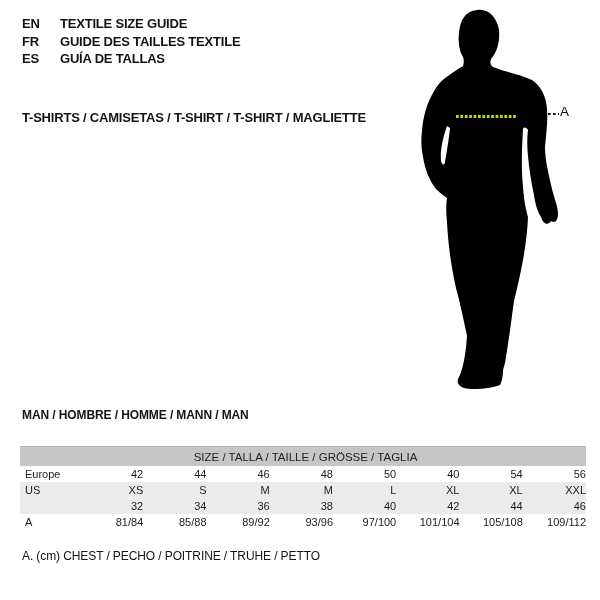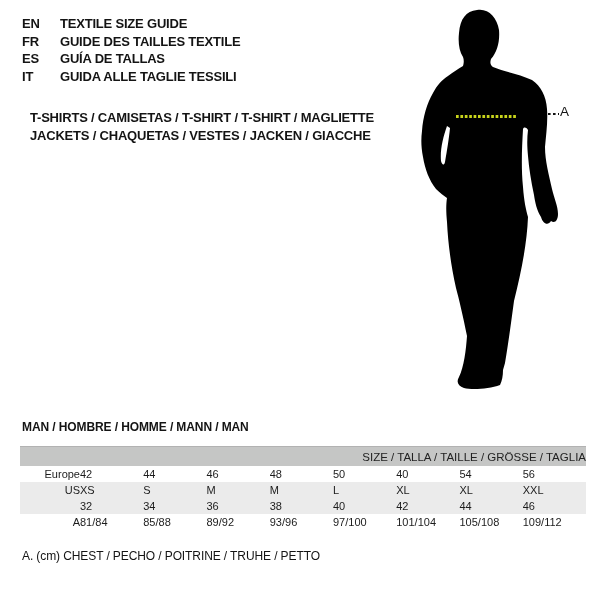--- a/index.html
+++ b/index.html
@@ -5,64 +5,59 @@
   html,body{margin:0;padding:0;}
   body{
     width:600px;height:600px;background:#ffffff;position:relative;
     font-family:"Liberation Sans",sans-serif;color:#141414;overflow:hidden;
   }
   
   .lang-list{position:absolute;left:22px;top:15px;}
   .lang-row{display:flex;font-weight:bold;font-size:13px;line-height:17.6px;letter-spacing:-0.2px;}
   .lang-code{width:38px;flex:0 0 38px;}
   
-  .categories{position:absolute;left:22px;top:109px;font-weight:bold;font-size:13px;line-height:18px;letter-spacing:-0.2px;margin-left:8px;}
+  .categories{position:absolute;left:22px;top:109px;font-weight:bold;font-size:13px;line-height:18px;letter-spacing:-0.2px;}
   
   .figure-svg{position:absolute;left:398px;top:0;width:185px;height:400px;}
   .measure-label{position:absolute;left:560px;top:104px;font-size:13.5px;font-weight:500;letter-spacing:0.2px;}
   
-  .section-title{position:absolute;left:22px;top:420px;font-weight:bold;font-size:12px;letter-spacing:-0.1px;}
+  .section-title{position:absolute;left:22px;top:408px;font-weight:bold;font-size:12px;letter-spacing:-0.1px;}
   
   .size-table{position:absolute;left:20px;top:446px;width:566px;border-collapse:collapse;table-layout:fixed;font-size:11px;color:#1c1c1c;}
   .size-table th{
-    background:#c5c6c5;font-weight:normal;text-align:right;
+    background:#c5c6c5;font-weight:normal;text-align:center;
     padding:3px 0 3px 5px;font-size:11.5px;height:13px;color:#222;
     border-top:1px solid #b2b2b2;
   }
-  .size-table td{padding:0;height:16px;text-align:left;font-weight:normal;}
-  .size-table td.lbl{text-align:right;padding-left:5px;}
+  .size-table td{padding:0;height:16px;text-align:right;font-weight:normal;}
+  .size-table td.lbl{text-align:left;padding-left:5px;}
   .size-table tr.shaded td{background:#ebebeb;}
   
   .footnote{position:absolute;left:22px;top:549px;font-weight:normal;font-size:12px;letter-spacing:-0.1px;}
 </style>
 </head>
 <body>
 
 <div class="lang-list">
   <div class="lang-row">
     <span class="lang-code">EN</span>
     <span>TEXTILE SIZE GUIDE</span>
   </div>
   <div class="lang-row">
     <span class="lang-code">FR</span>
     <span>GUIDE DES TAILLES TEXTILE</span>
   </div>
   <div class="lang-row">
     <span class="lang-code">ES</span>
     <span>GUÍA DE TALLAS</span>
   </div>
-  <div class="lang-row">
-    <span class="lang-code">IT</span>
-    <span>GUIDA ALLE TAGLIE TESSILI</span>
-  </div>
 </div>
 
 <div class="categories">
   <div>T-SHIRTS / CAMISETAS / T-SHIRT / T-SHIRT / MAGLIETTE</div>
-  <div>JACKETS / CHAQUETAS / VESTES / JACKEN / GIACCHE</div>
 </div>
 
 <svg class="figure-svg" viewBox="398 0 185 400" aria-hidden="true">
   <path fill="#000000" fill-rule="evenodd" d="
     M 477,10
     C 488,8 497,17 499,30
     C 500,42 497,52 491,59
     C 490,62 490,65 493,67
     C 505,72 520,74 532,80
     C 541,86 546,96 547,109

